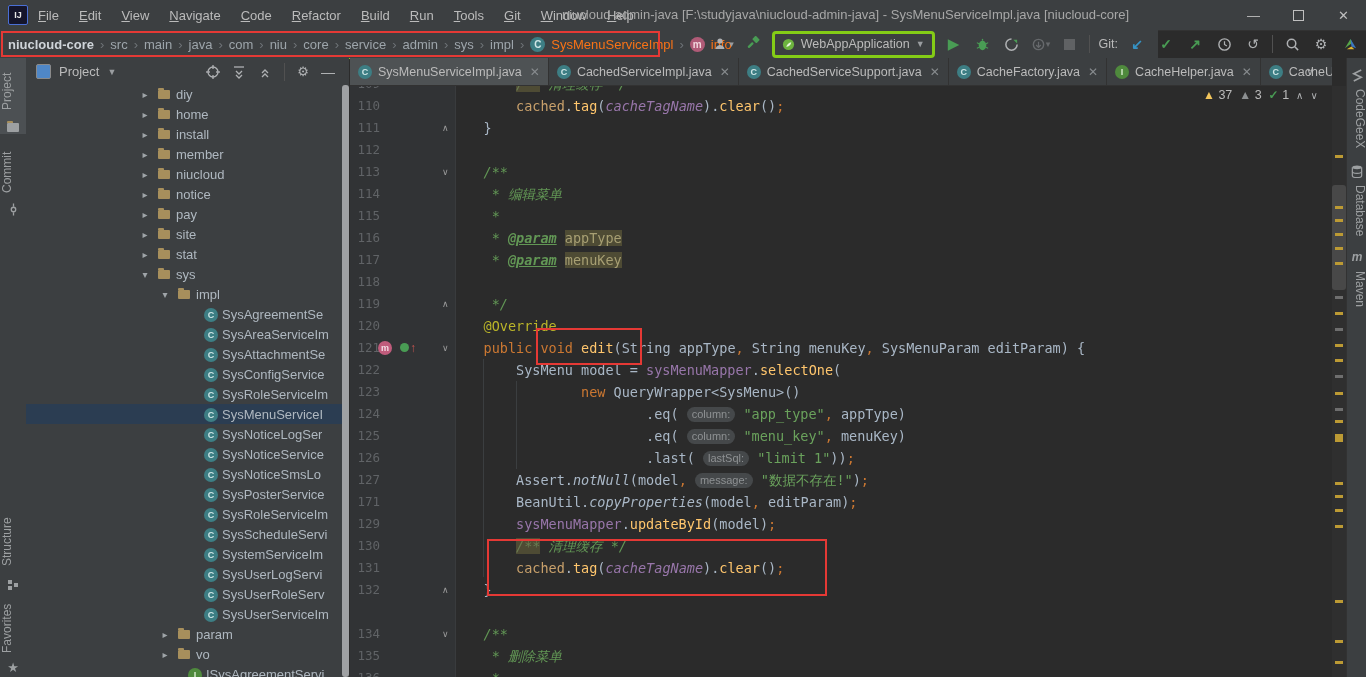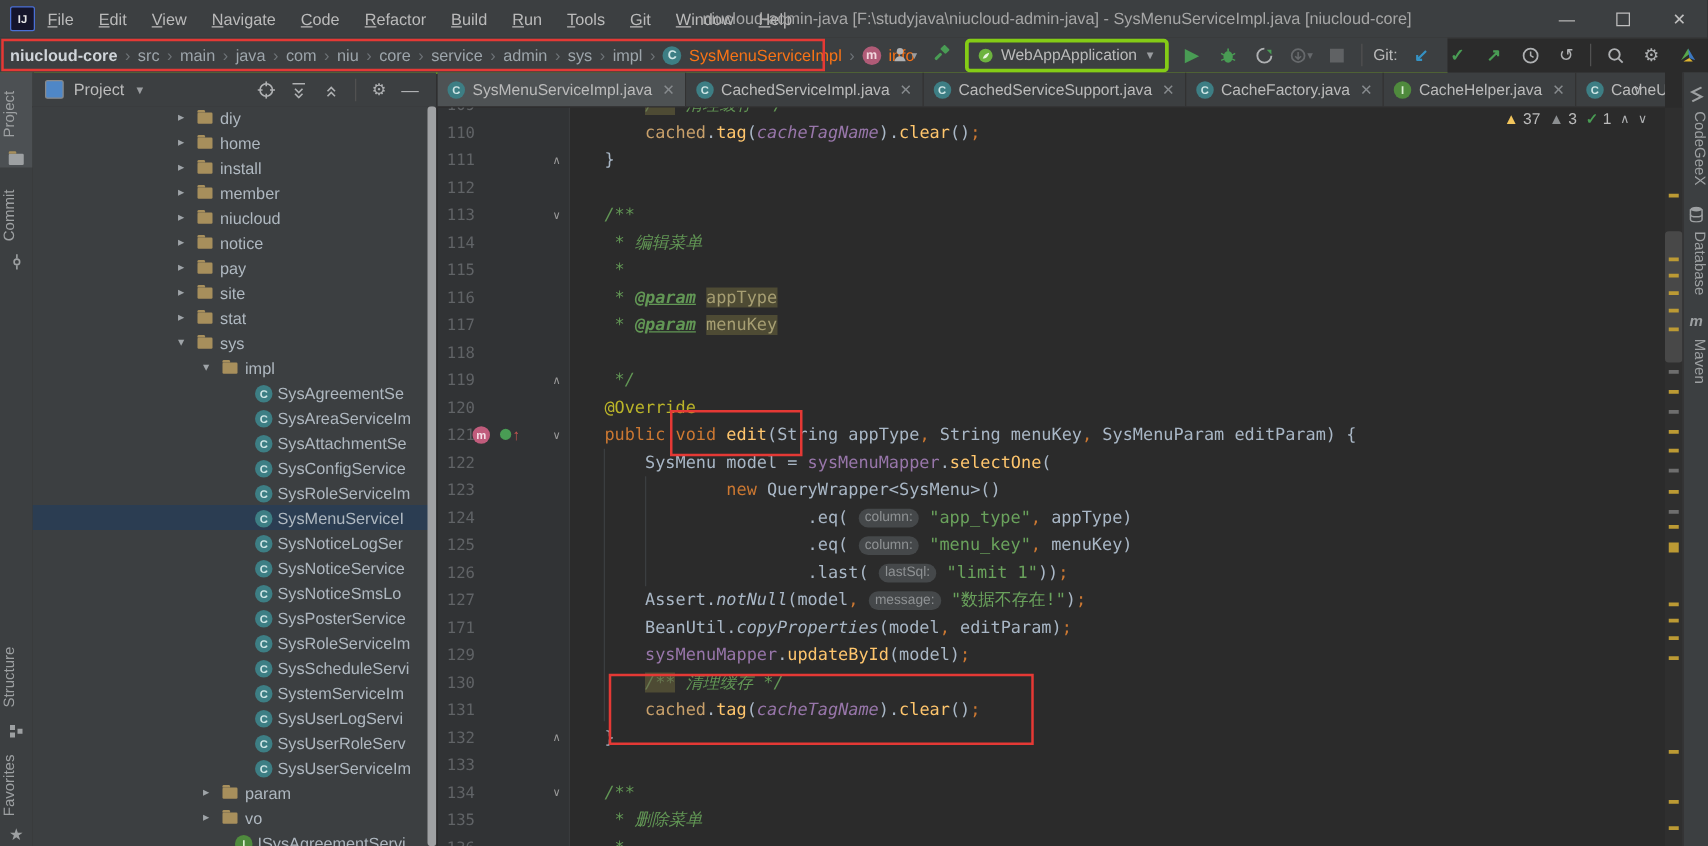--- a/index.html
+++ b/index.html
@@ -620,24 +620,20 @@
       <pre>        <span class="tk-ch">/**</span><span class="tk-c"> 清理缓存 */</span></pre>
     </div>
     <div class="cl" style="top: 471px;">
       <span class="ln">131</span>
       <pre>        <span class="tk-v">cached</span><span class="tk-p">.</span><span class="tk-m">tag</span><span class="tk-p">(</span><span class="tk-fi">cacheTagName</span><span class="tk-p">).</span><span class="tk-m">clear</span><span class="tk-p">()</span><span class="tk-s">;</span></pre>
     </div>
     <div class="cl" style="top: 493px;">
       <span class="ln">132</span>
       <span class="fold">∧</span>
       <pre>    <span class="tk-p">}</span></pre>
-    </div>
-    <div class="cl" style="top: 515px;">
-      <span class="ln">133</span>
-      <pre></pre>
     </div>
     <div class="cl" style="top: 537px;">
       <span class="ln">134</span>
       <span class="fold">∨</span>
       <pre>    <span class="tk-c">/**</span></pre>
     </div>
     <div class="cl" style="top: 559px;">
       <span class="ln">135</span>
       <pre>     <span class="tk-c">* 删除菜单</span></pre>
     </div>

